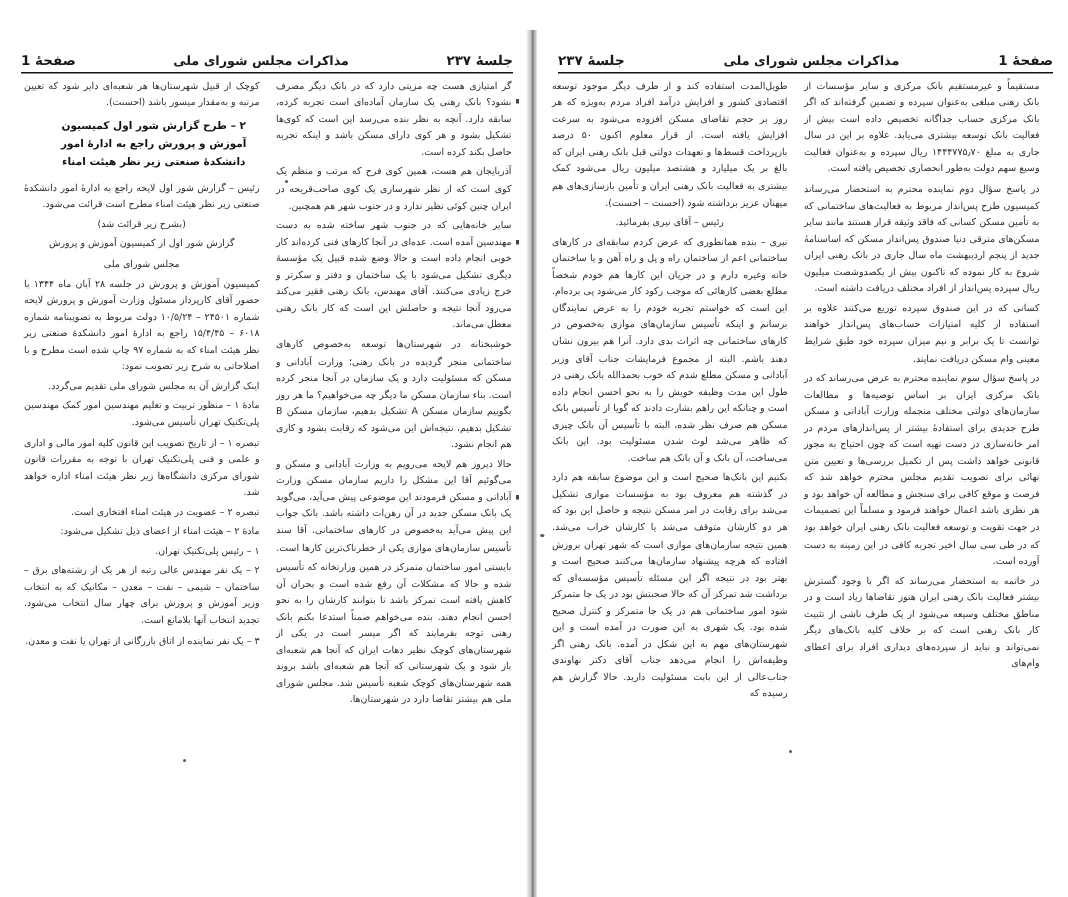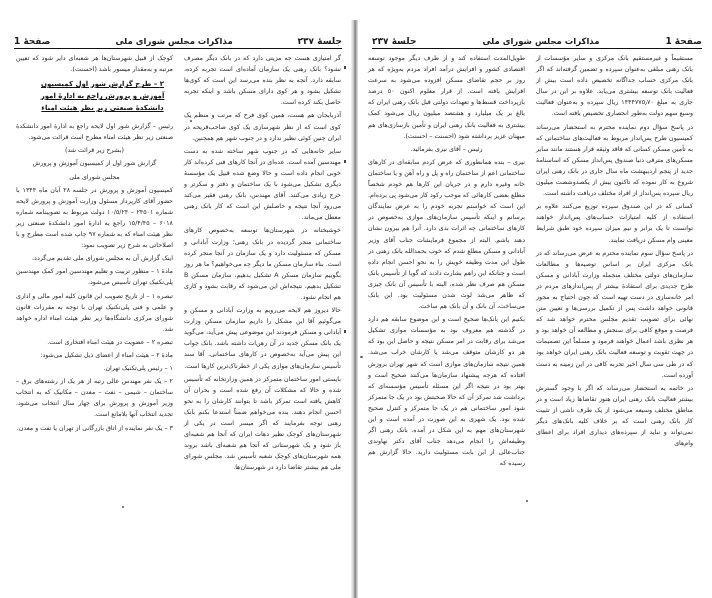--- a/index.html
+++ b/index.html
@@ -13,21 +13,21 @@
   .gutter-tick { position:absolute; left:344px; width:2px; height:3px; background:#444; }
   .header { position:absolute; top:30px; left:14px; right:14px; height:16px; direction:rtl;
             display:flex; justify-content:space-between; align-items:flex-end;
             border-bottom:1.4px solid #111; padding-bottom:2px;
             font-size:9px; font-weight:bold; }
   .page-right .header { left:16px; right:10px; }
   .header .center { font-size:8.5px; }
   .col { position:absolute; top:52px; width:157px; direction:rtl; text-align:justify;
          font-size:6.3px; line-height:11.1px; color:#2a2a2a; }
   .col p { margin:0 0 2px 0; }
-  .col .center-title { text-align:center; font-weight:bold; font-size:7px; line-height:12px; color:#111; margin:4px 0 6px 16px;text-decoration:underline; }
+  .col .center-title { text-align:center; font-weight:bold; font-size:7px; line-height:12px; color:#111; margin:4px 0 6px 16px; }
   .col .center-line { text-align:center; margin:2px 0; }
   .col-l1 { left:16px; }     
   .col-l2 { left:184px; }    
   .col-r1 { left:12px; }     
   .col-r2 { left:180px; }    
   .speck { position:absolute; background:#555; border-radius:50%; }
 </style>
 </head>
 <body>
 

